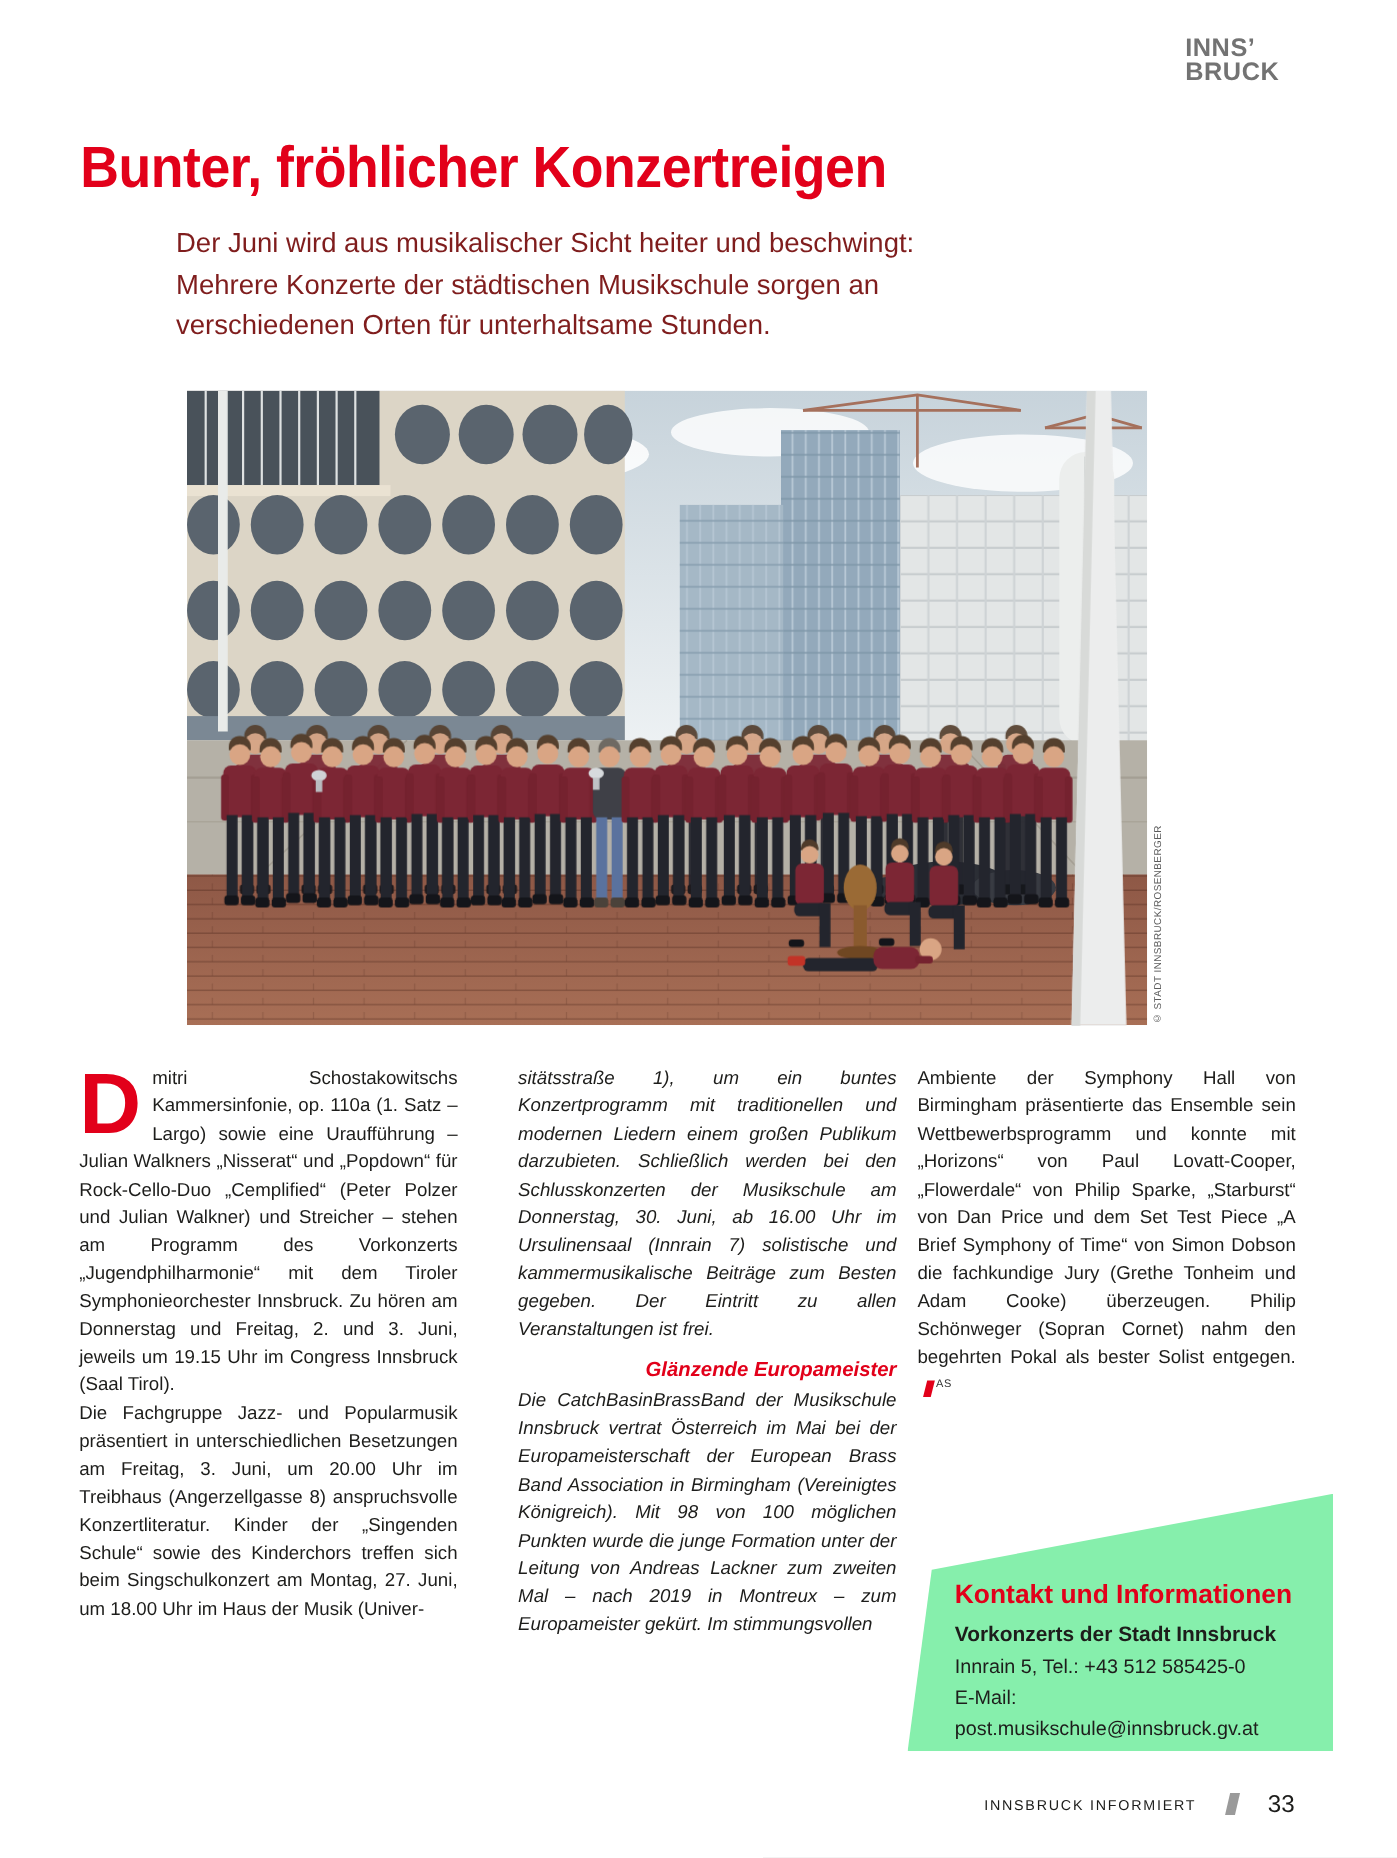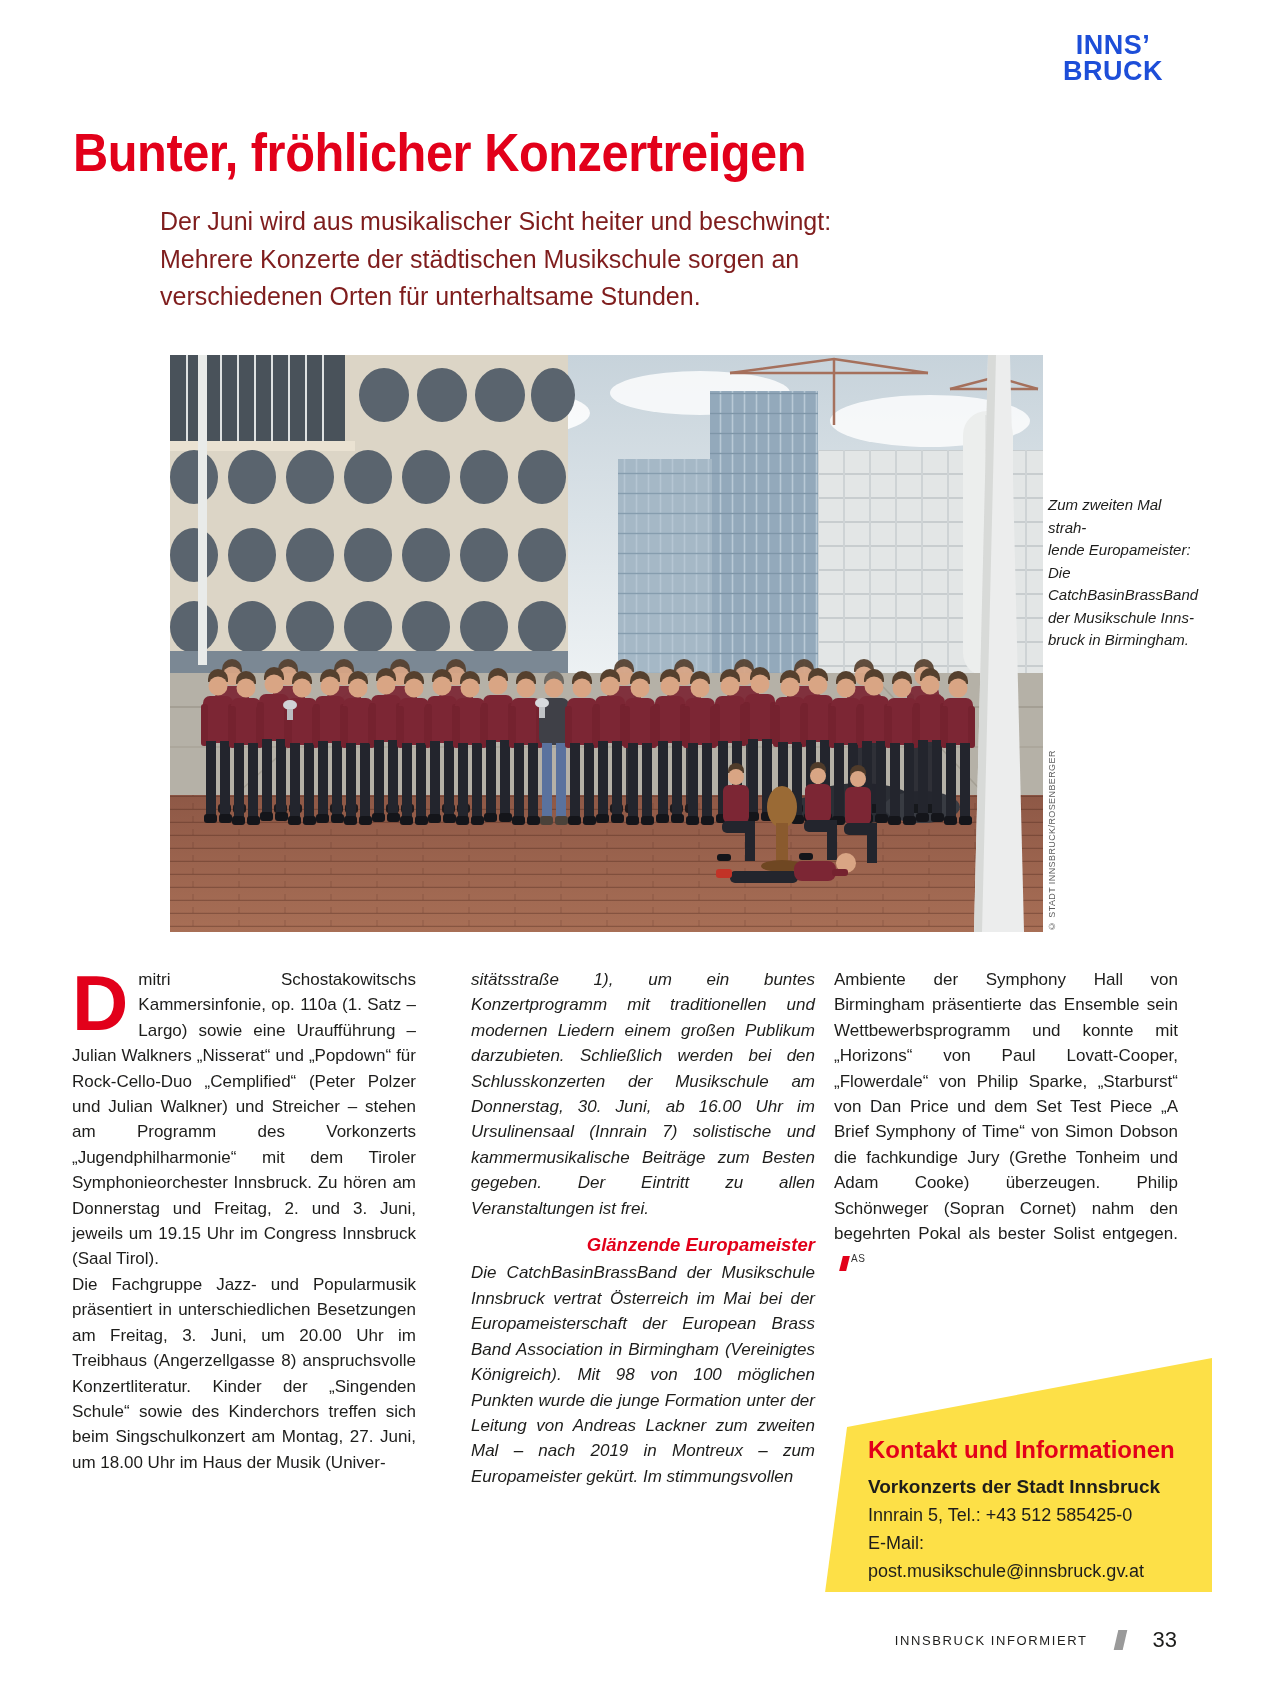--- a/index.html
+++ b/index.html
@@ -4,21 +4,21 @@
 <title>Innsbruck Informiert</title>
 <style>
   html,body{margin:0;padding:0;background:#888;}
   .page{
     position:relative; width:1270px; height:1689px; background:#ffffff;
     margin:0 auto; overflow:hidden;
     font-family:"Liberation Sans", sans-serif; color:#1d1d1b;
   }
   
   .logo{position:absolute; top:33px; right:107px; font-weight:bold;
-    font-size:27px; line-height:.95; letter-spacing:.5px; color:#1d4ed8; white-space:pre-line;text-align:center;}
+    font-size:23px; line-height:.95; letter-spacing:.5px; color:#737373; white-space:pre-line;}
   
   .headline{position:absolute; left:73px; top:122px; color:#e2001a;
     font-size:53px; font-weight:bold; letter-spacing:-.5px; white-space:nowrap;
     transform:scaleX(.92); transform-origin:left top;}
   
   .intro{position:absolute; left:160px; top:203px; font-size:25px; line-height:1.5;
     white-space:pre-line; color:#7f1d1d;}
   
   .photo-wrap{position:absolute; left:170px; top:355px; width:873px; height:577px; overflow:hidden;}
   .caption{position:absolute; left:1048px; top:494px; width:152px; font-size:15px;
@@ -31,21 +31,21 @@
   .col1{left:72px;} .col2{left:471px;font-style:italic;} .col3{left:834px;}
   .col p{margin:0;}
   .dropcap{float:left; color:#e2001a; font-weight:bold; font-size:78px; line-height:62px;
     padding:5px 10px 0 0;}
   .subhead{color:#e2001a; font-weight:bold; font-size:18.5px; margin:11px 0 3px 0; text-align:right;}
   .endmark{display:inline-block; width:7px; height:15px; background:#e2001a;
     transform:skewX(-14deg); margin:0 3px -2px 7px;}
   .initials{font-size:10px; color:#333; vertical-align:super; letter-spacing:.5px;}
   
   .contact-box{position:absolute; left:820px; top:1358px; width:392px; height:234px;
-    background:#fde047; clip-path:polygon(6.9% 29.5%, 100% 0%, 100% 100%, 1.3% 100%);}
+    background:#86efac; clip-path:polygon(6.9% 29.5%, 100% 0%, 100% 100%, 1.3% 100%);}
   .contact-inner{position:absolute; left:48px; top:78px; width:330px;}
   .contact-title{color:#e2001a; font-weight:bold; font-size:24px; margin:0 0 12px 0;}
   .contact-name{font-weight:bold; font-size:19px; margin:0 0 4px 0;}
   .contact-line{font-size:18px; line-height:1.55; margin:0;}
   
   .footer{position:absolute; top:1627px; right:93px; display:flex; align-items:center; gap:28px;}
   .footer-mag{font-size:13px; letter-spacing:1.6px; color:#1d1d1b;}
   .footer-slash{display:inline-block; width:9px; height:20px; background:#9a9a9a;
     transform:skewX(-13deg);}
   .footer-num{font-size:22px; color:#1d1d1b;}
@@ -265,25 +265,20 @@
         <path d="M668,-0 a0,0" fill="none"></path>
         <rect x="662" y="514" width="16" height="7" rx="3" fill="#75222f"></rect>
       </g>
 
       <rect x="28" y="0" width="9" height="310" fill="#e9ebe9"></rect>
       <polygon points="818,0 840,0 854,577 804,577" fill="#eceded"></polygon>
       <polygon points="818,0 826,0 812,577 804,577" fill="#d8dad8"></polygon>
     </svg>
   </div>
 
-  <div class="caption">Zum zweiten Mal strah-
-lende Europameister: Die
-CatchBasinBrassBand
-der Musikschule Inns-
-bruck in Birmingham.</div>
   <div class="credit">© STADT INNSBRUCK/ROSENBERGER</div>
 
   <div class="col col1">
     <p><span class="dropcap">D</span><span>mitri Schostakowitschs Kammersinfonie, op. 110a (1. Satz – Largo) sowie eine Uraufführung – Julian Walkners „Nisserat“ und „Popdown“ für Rock-Cello-Duo „Cemplified“ (Peter Polzer und Julian Walkner) und Streicher – stehen am Programm des Vorkonzerts „Jugendphilharmonie“ mit dem Tiroler Symphonieorchester Innsbruck. Zu hören am Donnerstag und Freitag, 2. und 3. Juni, jeweils um 19.15 Uhr im Congress Innsbruck (Saal Tirol).</span></p>
     <p>Die Fachgruppe Jazz- und Popularmusik präsentiert in unterschiedlichen Besetzungen am Freitag, 3. Juni, um 20.00 Uhr im Treibhaus (Angerzellgasse 8) anspruchsvolle Konzertliteratur. Kinder der „Singenden Schule“ sowie des Kinderchors treffen sich beim Singschulkonzert am Montag, 27. Juni, um 18.00 Uhr im Haus der Musik (Univer-</p>
   </div>
 
   <div class="col col2">
     <p>sitätsstraße 1), um ein buntes Konzertprogramm mit traditionellen und modernen Liedern einem großen Publikum darzubieten. Schließlich werden bei den Schlusskonzerten der Musikschule am Donnerstag, 30. Juni, ab 16.00 Uhr im Ursulinensaal (Innrain 7) solistische und kammermusikalische Beiträge zum Besten gegeben. Der Eintritt zu allen Veranstaltungen ist frei.</p>
     <h2 class="subhead">Glänzende Europameister</h2>

